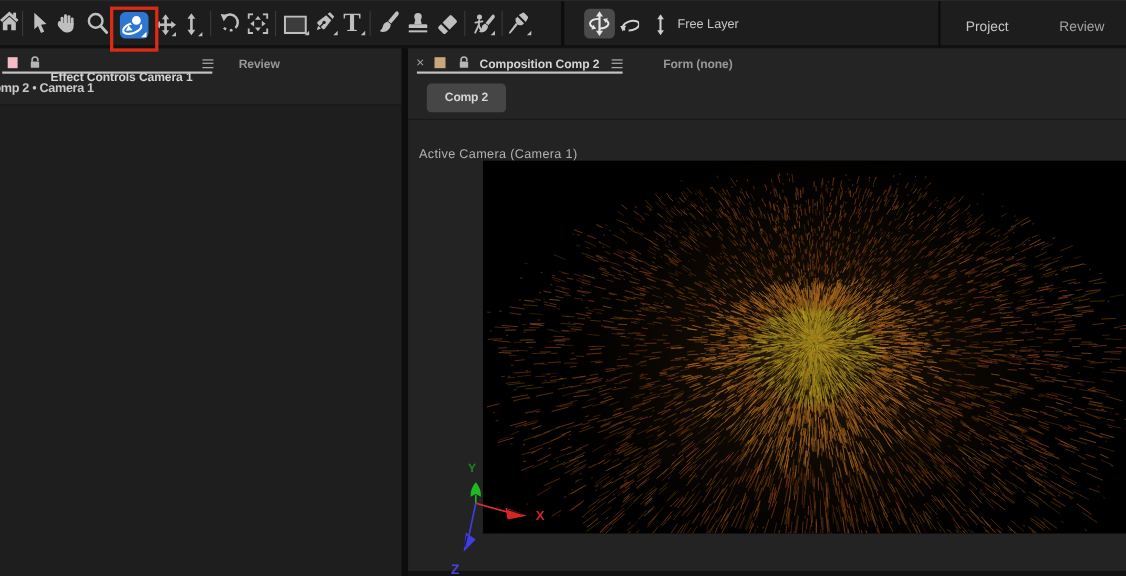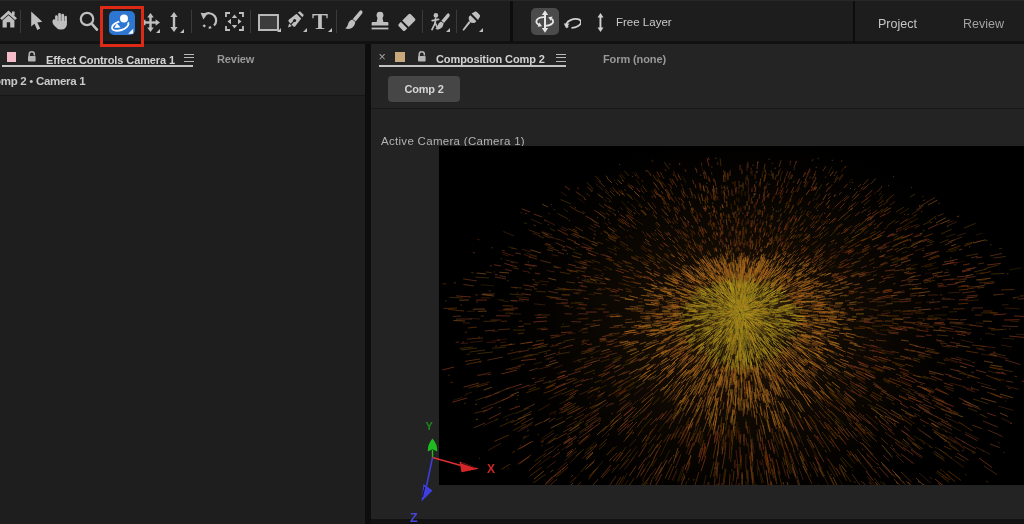--- a/index.html
+++ b/index.html
@@ -182,21 +182,21 @@
     <div class="abs" style="left:878px;top:16px;font-size:12.5px;color:#c6c6c6">Project</div>
     <div class="abs" style="left:963px;top:16px;font-size:12.5px;color:#a3a3a3">Review</div>
   </div>
 <div id="lpanel">
     <div id="lhead"></div>
     <div class="abs" style="left:7px;top:8px;width:9px;height:10px;background:#f3bcc8"></div>
     <svg class="abs" style="left:27px;top:6.5px" width="10" height="12" viewBox="0 0 10 12">
       <path d="M2.2 5.2 V3.4 A2.6 2.6 0 0 1 7.4 3.4 V4.4" stroke="#b5b5b5" stroke-width="1.5" fill="none"></path>
       <rect x="1" y="5" width="7.6" height="5.6" rx="0.8" fill="#b5b5b5"></rect>
     </svg>
-    <div class="tab" style="left:46px;top:10px">Effect Controls Camera 1</div>
+    <div class="tab" style="left:46px;top:21px">Effect Controls Camera 1</div>
     <div class="ham" style="left:184px;top:9.5px">
       <i></i>
       <i></i>
       <i></i>
     </div>
     <div class="uline" style="left:2px;top:21px;width:191px"></div>
     <div class="tabdim" style="left:217px;top:8.5px">Review</div>
     <div class="abs" style="left:-14px;top:31px;font-size:11.5px;letter-spacing:-0.3px;font-weight:bold;color:#c9c9c9;white-space:nowrap">Comp 2 <span style="font-weight:normal">•</span> Camera 1</div>
   </div>
 <div id="gap"></div>

